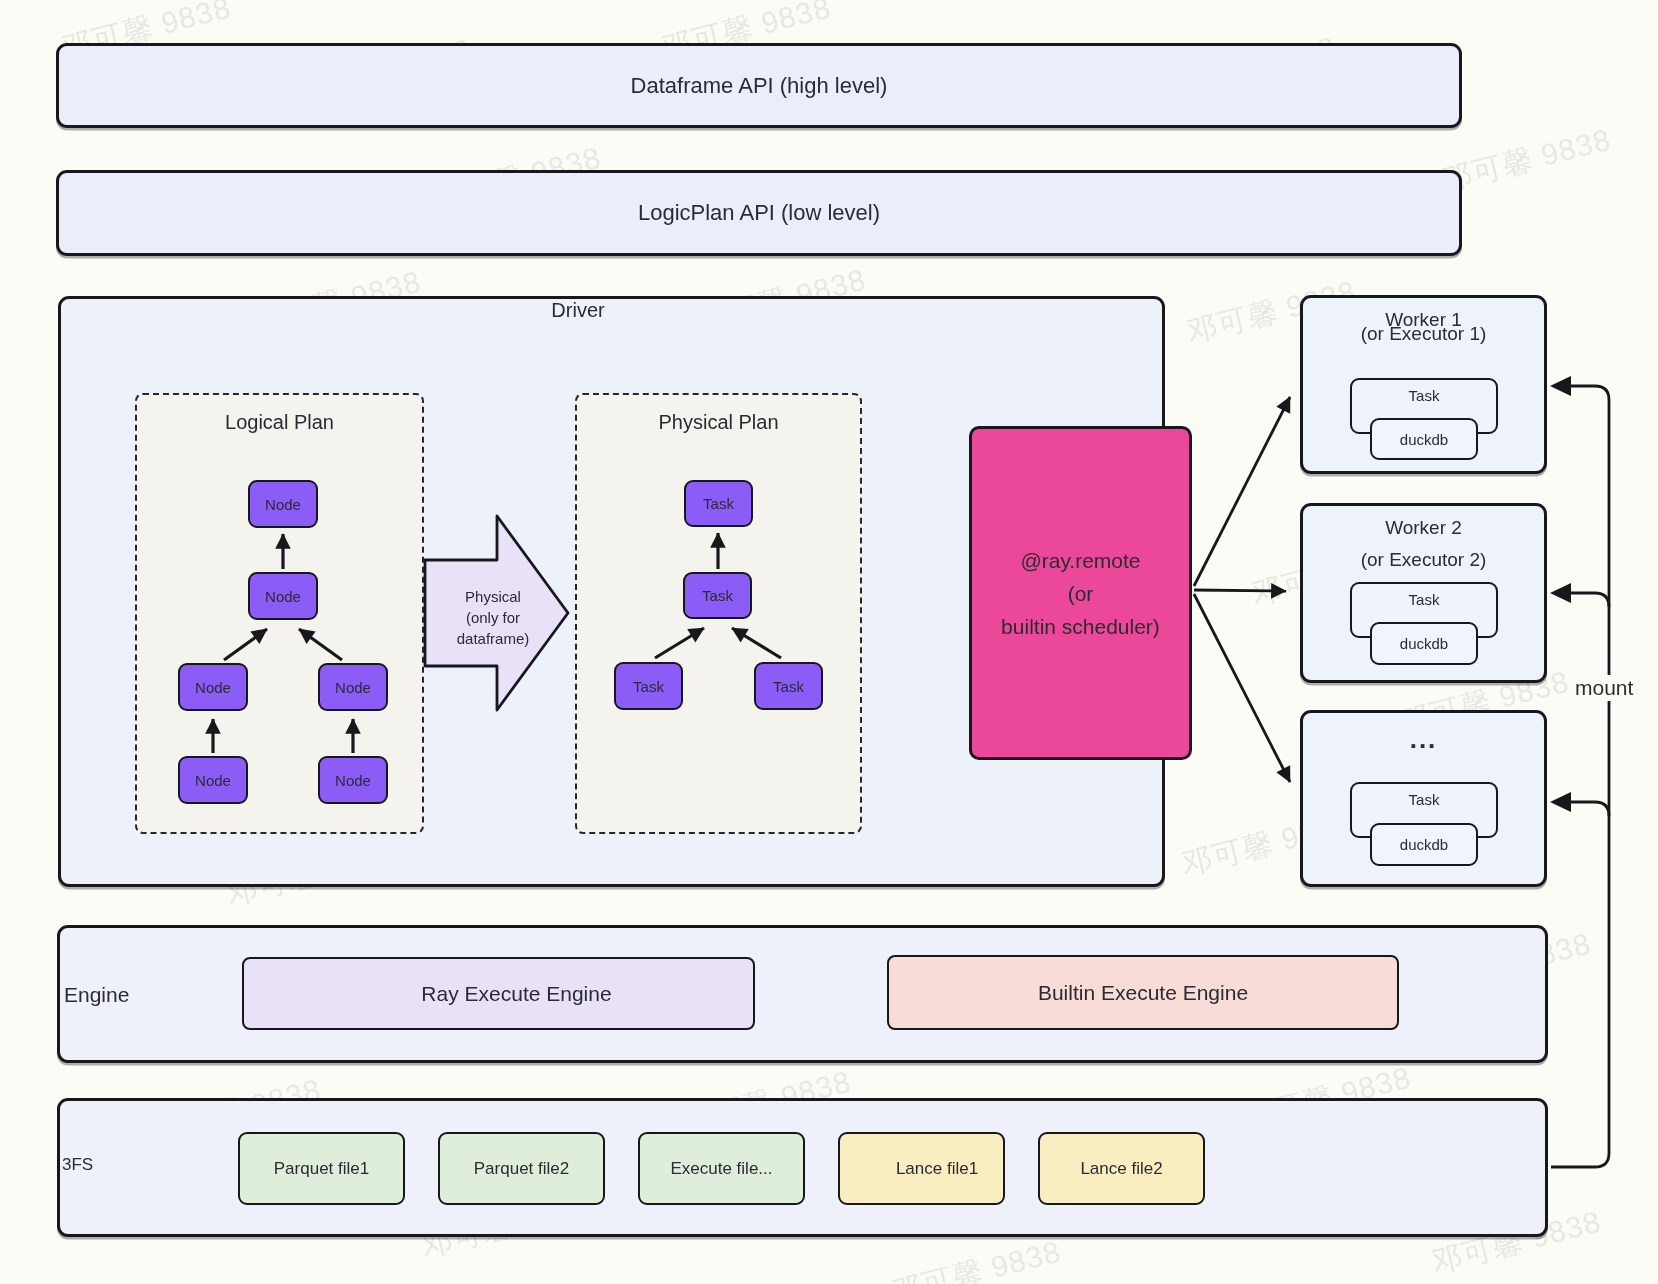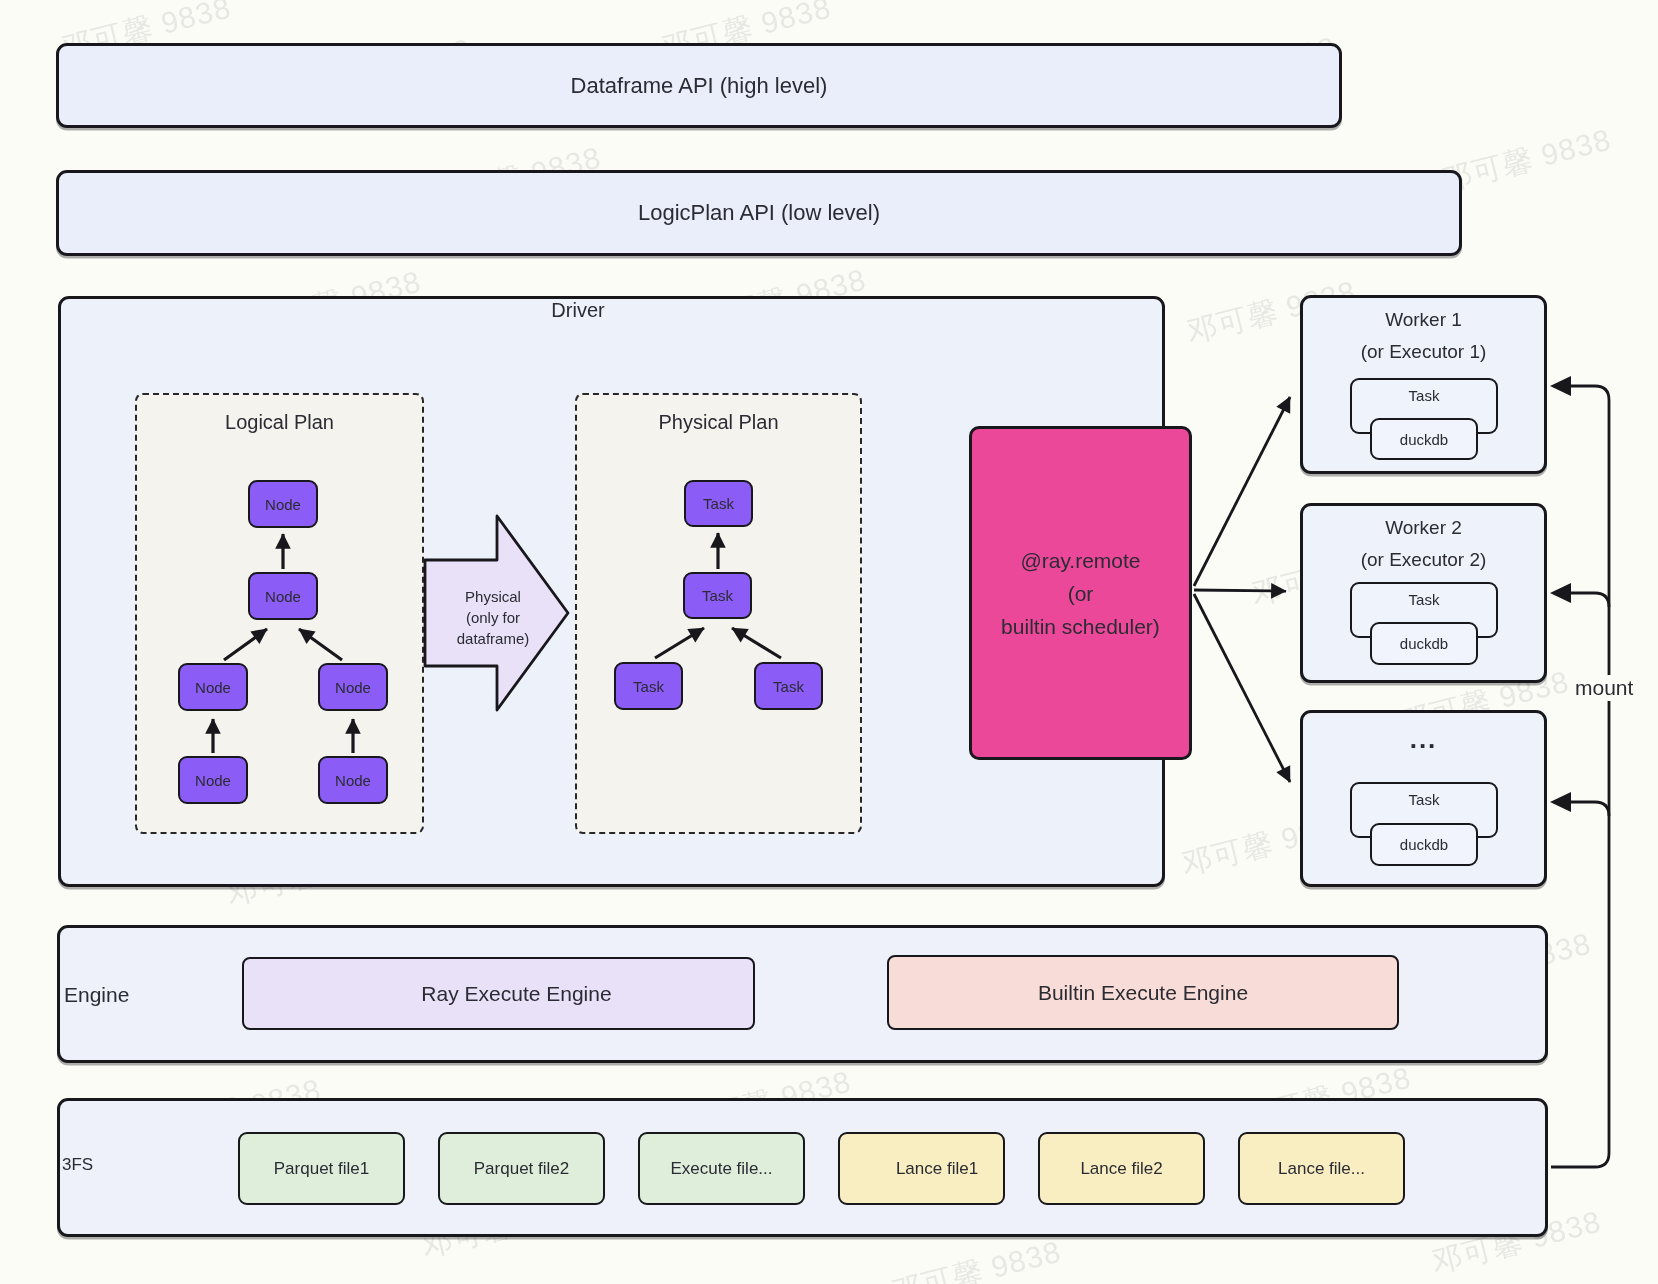--- a/index.html
+++ b/index.html
@@ -102,21 +102,21 @@
       <div class="wm" style="left: 900px; top: 956px;">邓可馨 9838</div>
       <div class="wm" style="left: 1420px; top: 944px;">邓可馨 9838</div>
       <div class="wm" style="left: 150px; top: 1090px;">邓可馨 9838</div>
       <div class="wm" style="left: 680px; top: 1082px;">邓可馨 9838</div>
       <div class="wm" style="left: 1240px; top: 1078px;">邓可馨 9838</div>
       <div class="wm" style="left: 420px; top: 1206px;">邓可馨 9838</div>
       <div class="wm" style="left: 1430px; top: 1222px;">邓可馨 9838</div>
       <div class="wm" style="left: 890px; top: 1252px;">邓可馨 9838</div>
     </div>
 
-  <div class="box apibox" style="left:56px;top:43px;width:1286px;height:85px;">
+  <div class="box apibox" style="left:56px;top:43px;width:1406px;height:85px;">
     <span>Dataframe API (high level)</span>
   </div>
   <div class="box apibox" style="left:56px;top:170px;width:1406px;height:86px;">
     <span>LogicPlan API (low level)</span>
   </div>
 
   <div class="box driverbox" style="left:58px;top:296px;width:1107px;height:591px;"></div>
   <div class="abs" style="left:58px;top:299px;width:1040px;text-align:center;font-size:20px;">Driver</div>
 
   <div class="planbox" style="left:135px;top:393px;width:289px;height:441px;"></div>
@@ -138,21 +138,21 @@
   <div class="schedbox" style="left:969px;top:426px;width:223px;height:334px;">
     <div>
       <div>@ray.remote</div>
       <div>(or</div>
       <div>builtin scheduler)</div>
     </div>
   </div>
 
   <div class="box workerbox" style="left:1300px;top:295px;width:247px;height:179px;"></div>
   <div class="wtitle" style="left:1300px;top:309px;">Worker 1</div>
-  <div class="wtitle" style="left:1300px;top:341px;">(or Executor 1)</div>
+  <div class="wtitle" style="left:1300px;top:323px;">(or Executor 1)</div>
   <div class="wtask" style="left:1350px;top:378px;width:148px;height:56px;">Task</div>
   <div class="wduck" style="left:1370px;top:418px;width:108px;height:42px;">duckdb</div>
 
   <div class="box workerbox" style="left:1300px;top:503px;width:247px;height:180px;"></div>
   <div class="wtitle" style="left:1300px;top:517px;">Worker 2</div>
   <div class="wtitle" style="left:1300px;top:549px;">(or Executor 2)</div>
   <div class="wtask" style="left:1350px;top:582px;width:148px;height:56px;">Task</div>
   <div class="wduck" style="left:1370px;top:622px;width:108px;height:43px;">duckdb</div>
 
   <div class="box workerbox" style="left:1300px;top:710px;width:247px;height:177px;"></div>
@@ -165,21 +165,20 @@
   <div class="bigbtn ray" style="left:242px;top:957px;width:513px;height:73px;padding-left:36px;">Ray Execute Engine</div>
   <div class="bigbtn builtin" style="left:887px;top:955px;width:512px;height:75px;">Builtin Execute Engine</div>
 
   <div class="box" style="left:57px;top:1098px;width:1491px;height:139px;background:#eef1fa;"></div>
   <div class="fslabel" style="left:62px;top:1155px;">3FS</div>
   <div class="filebox parquet" style="left:238px;top:1132px;width:167px;height:73px;">Parquet file1</div>
   <div class="filebox parquet" style="left:438px;top:1132px;width:167px;height:73px;">Parquet file2</div>
   <div class="filebox parquet" style="left:638px;top:1132px;width:167px;height:73px;">Execute file...</div>
   <div class="filebox lance" style="left:838px;top:1132px;width:167px;height:73px;padding-left:31px;">Lance file1</div>
   <div class="filebox lance" style="left:1038px;top:1132px;width:167px;height:73px;">Lance file2</div>
-  <div class="filebox lance" style="left:1238px;top:1132px;width:167px;height:73px;">Lance file...</div>
 
   <svg class="overlay" width="1658" height="1284" viewBox="0 0 1658 1284">
     <defs>
       <marker id="ah" markerUnits="userSpaceOnUse" markerWidth="17" markerHeight="17" viewBox="0 0 12 12" refX="11" refY="6" orient="auto">
         <path d="M0.5,0.5 L11.5,6 L0.5,11.5 Z" fill="#17171c"></path>
       </marker>
     </defs>
 
     <g stroke="#17171c" stroke-width="3.2" fill="none">
       <path d="M213,753 L213,719" marker-end="url(#ah)"></path>

